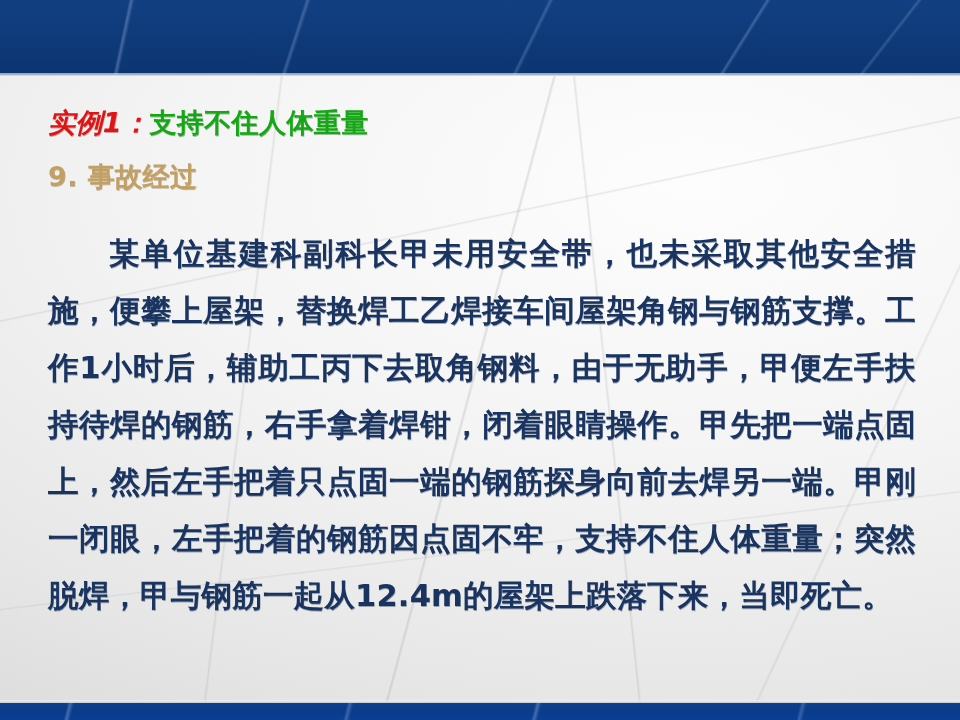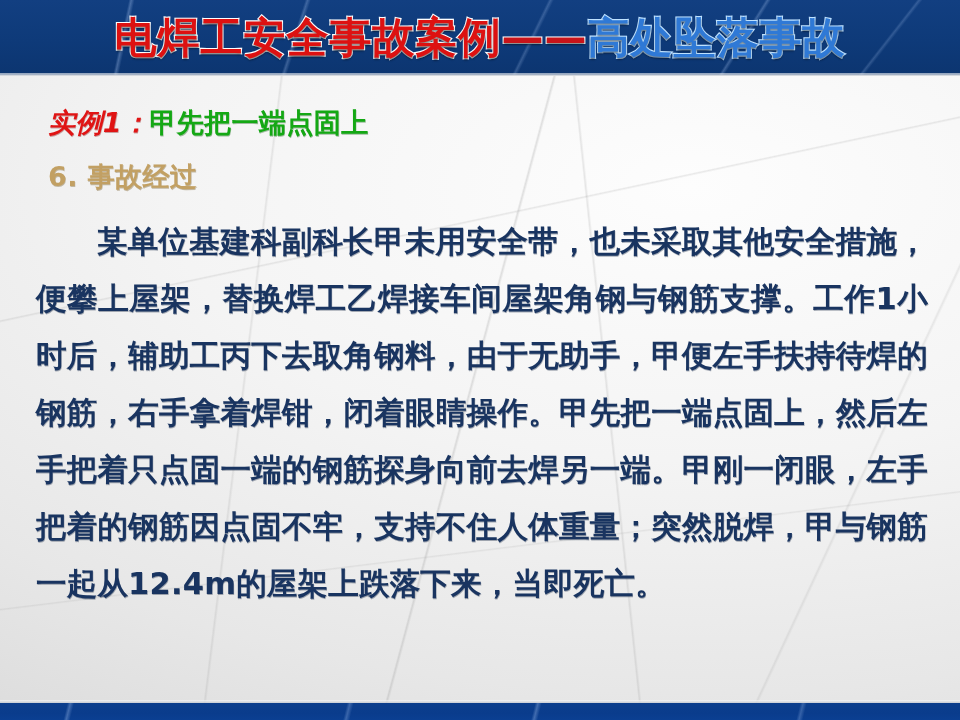--- a/index.html
+++ b/index.html
@@ -122,21 +122,21 @@
     color: #193460;
     font-size: 30.5px;
     font-weight: bold;
     line-height: 57px;
     letter-spacing: 0.2px;
     text-align: justify;
     text-justify: inter-ideograph;
     text-shadow: 0.5px 0.5px 0 rgba(10,25,55,0.35);
   }
   .body-text p {
-    margin: 0;
+    margin: 12px;
     text-indent: 2em;
   }
 
   
   .footer {
     position: absolute;
     left: 0; top: 703px;
     width: 960px;
     height: 17px;
     background:
@@ -154,31 +154,28 @@
   }
 </style>
 </head>
 <body>
 
 <div class="slide">
 
   <div class="header"></div>
   <div class="header-underline"></div>
 
-  <div class="header-title">
-    <span class="t-red">电焊工安全事故案例</span><span class="t-dash">——</span><span class="t-blue">高处坠落事故</span>
-  </div>
 
   <div class="content">
 
     <div class="line-subtitle">
-      <span class="s-red">实例1：</span><span class="s-green">甲先把一端点固上</span>
+      <span class="s-red">实例1：</span><span class="s-green">支持不住人体重量</span>
     </div>
 
-    <div class="line-section">6. 事故经过</div>
+    <div class="line-section">9. 事故经过</div>
 
     <div class="body-text">
       <p>某单位基建科副科长甲未用安全带，也未采取其他安全措施，便攀上屋架，替换焊工乙焊接车间屋架角钢与钢筋支撑。工作1小时后，辅助工丙下去取角钢料，由于无助手，甲便左手扶持待焊的钢筋，右手拿着焊钳，闭着眼睛操作。甲先把一端点固上，然后左手把着只点固一端的钢筋探身向前去焊另一端。甲刚一闭眼，左手把着的钢筋因点固不牢，支持不住人体重量；突然脱焊，甲与钢筋一起从12.4m的屋架上跌落下来，当即死亡。</p>
     </div>
 
   </div>
 
   <div class="footer-top-edge"></div>
   <div class="footer"></div>
 

